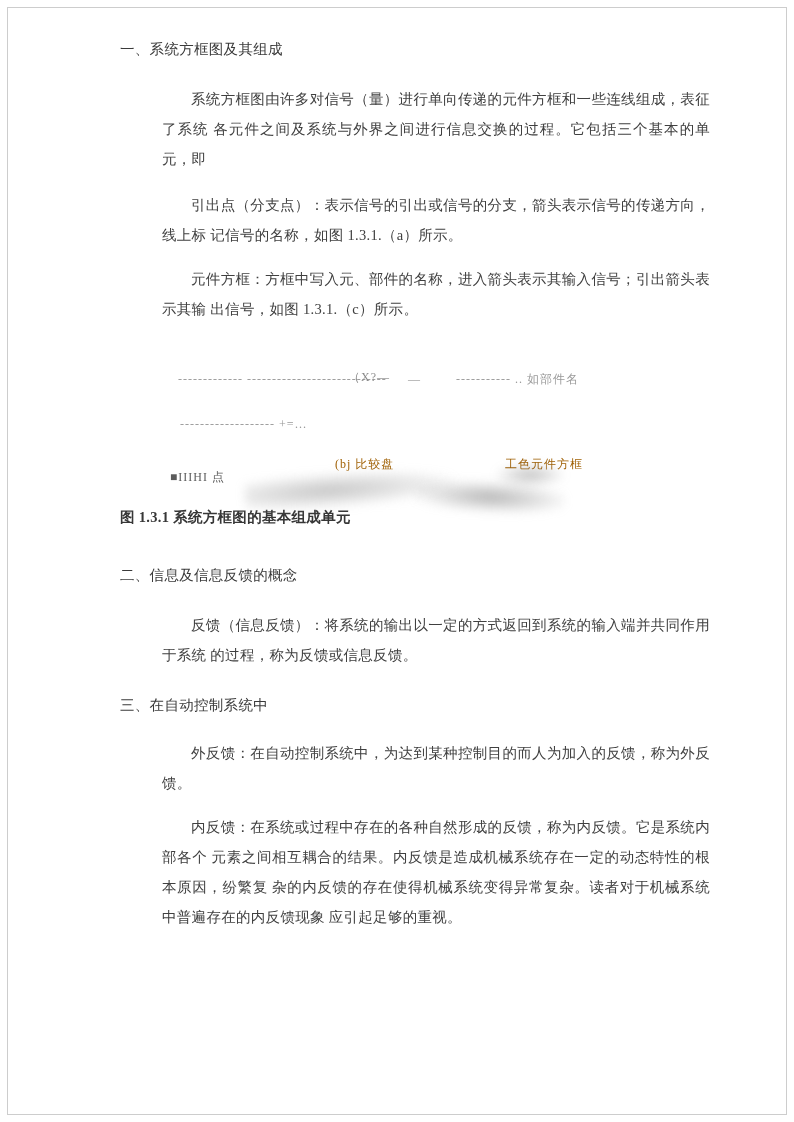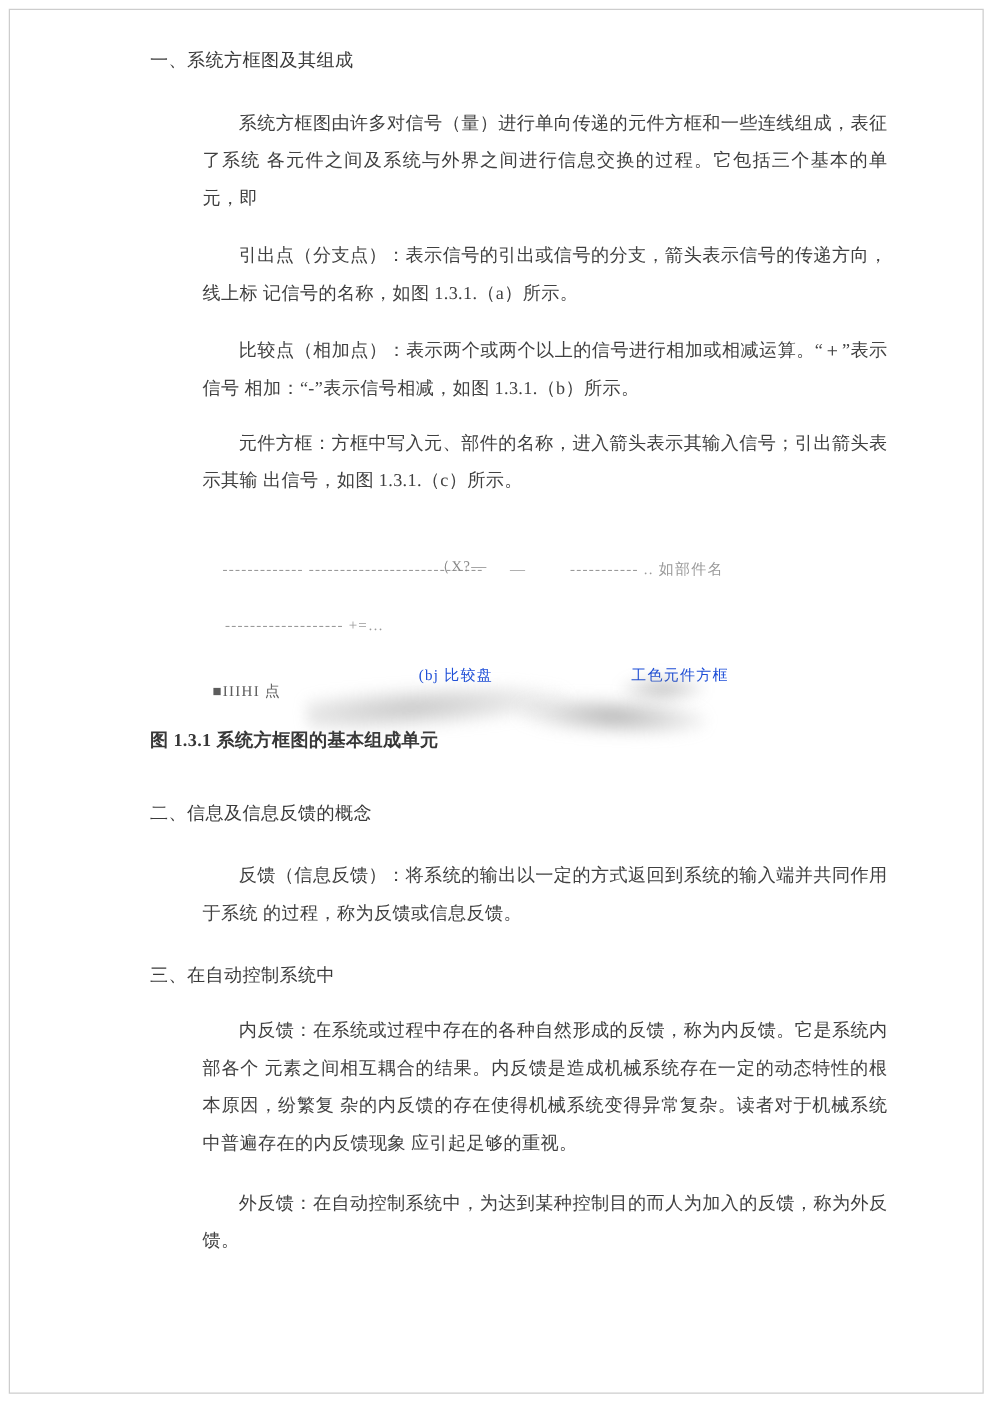--- a/index.html
+++ b/index.html
@@ -56,21 +56,21 @@
     font-size:12px;
     line-height:14px;
     color:#9a9a9a;
     letter-spacing:1px;
     white-space:nowrap;
   }
   .fig-label {
     position:absolute;
     font-size:12px;
     line-height:14px;
-    color:#1d4ed8;
+    color:#a16207;
     letter-spacing:1px;
     white-space:nowrap;
   }
   .fig-row1-left  { left:58px;  top:36px; }
   .fig-row1-mid   { left:228px; top:34px; color:#8a8a8a; }
   .fig-row1-dash  { left:288px; top:36px; }
   .fig-row1-right { left:336px; top:36px; }
   .fig-row2       { left:60px;  top:81px; }
   .fig-label-a    { left:50px;  top:134px; color:#5c5c5c; }
   .fig-label-b    { left:215px; top:121px; }
@@ -115,21 +115,20 @@
   <div class="page-frame"></div>
 
   <div class="content">
 
     <div class="sec-heading h1">一、系统方框图及其组成</div>
 
     <p class="para p1">系统方框图由许多对信号（量）进行单向传递的元件方框和一些连线组成，表征了系统 各元件之间及系统与外界之间进行信息交换的过程。它包括三个基本的单元，即</p>
 
     <p class="para p2">引出点（分支点）：表示信号的引出或信号的分支，箭头表示信号的传递方向，线上标 记信号的名称，如图 1.3.1.（a）所示。</p>
 
-    <p class="para p3">比较点（相加点）：表示两个或两个以上的信号进行相加或相减运算。“＋”表示信号 相加：“-”表示信号相减，如图 1.3.1.（b）所示。</p>
 
     <p class="para p4">元件方框：方框中写入元、部件的名称，进入箭头表示其输入信号；引出箭头表示其输 出信号，如图 1.3.1.（c）所示。</p>
 
     <div class="figure">
       <span class="fig-faint fig-row1-left">------------- ----------------------------</span>
       <span class="fig-faint fig-row1-mid">（X?—</span>
       <span class="fig-faint fig-row1-dash">—</span>
       <span class="fig-faint fig-row1-right">----------- .. 如部件名</span>
       <span class="fig-faint fig-row2">------------------- +=…</span>
 
@@ -146,18 +145,18 @@
 
     <p class="fig-caption">图 1.3.1 系统方框图的基本组成单元</p>
 
     <div class="sec-heading h2">二、信息及信息反馈的概念</div>
 
 
     <p class="para p6">反馈（信息反馈）：将系统的输出以一定的方式返回到系统的输入端并共同作用于系统 的过程，称为反馈或信息反馈。</p>
 
     <div class="sec-heading h3">三、在自动控制系统中</div>
 
+    <p class="para p8">外反馈：在自动控制系统中，为达到某种控制目的而人为加入的反馈，称为外反馈。</p>
+
     <p class="para p7">内反馈：在系统或过程中存在的各种自然形成的反馈，称为内反馈。它是系统内部各个 元素之间相互耦合的结果。内反馈是造成机械系统存在一定的动态特性的根本原因，纷繁复 杂的内反馈的存在使得机械系统变得异常复杂。读者对于机械系统中普遍存在的内反馈现象 应引起足够的重视。</p>
-
-    <p class="para p8">外反馈：在自动控制系统中，为达到某种控制目的而人为加入的反馈，称为外反馈。</p>
 
   </div>
 </div>
 
 </body></html>

